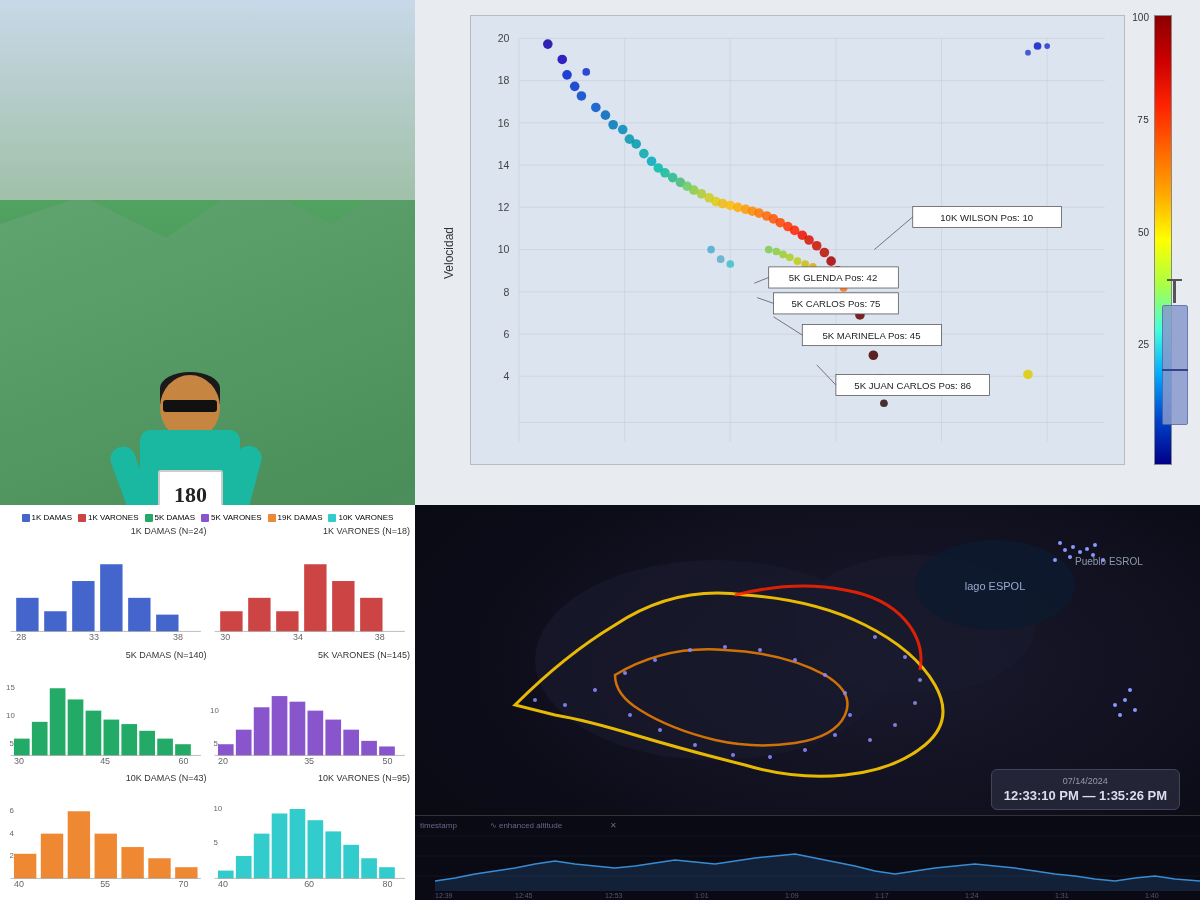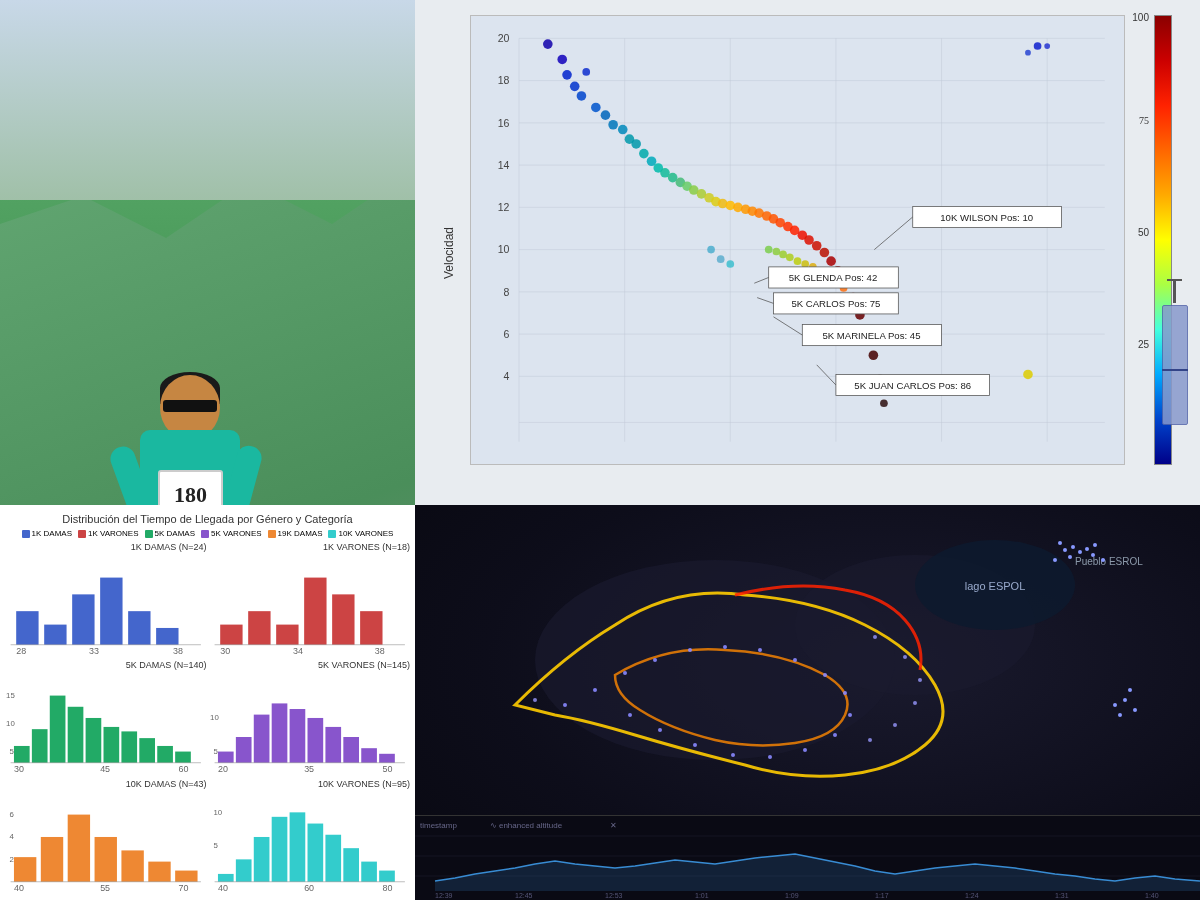--- a/index.html
+++ b/index.html
@@ -605,38 +605,37 @@
 
   <div class="colorbar-area">
     <div style="position:relative; flex:1; width:100%; display:flex; flex-direction:column; align-items:center;">
 
       <div style="width:18px; flex:1; background: linear-gradient(to bottom,
         #8b0000 0%, #cc0000 10%, #ff2200 20%, #ff6600 30%, #ffaa00 40%,
         #ffff00 50%, #aaff44 60%, #44ffdd 70%, #00aaff 80%, #0044cc 90%, #000088 100%);
         border:1px solid #888; position:relative;">
 
         <span style="position:absolute; right:22px; top:-4px; font-size:10px; font-family:Arial; color:#333;">100</span>
-        <span style="position:absolute; right:22px; top:22%; font-size:10px; font-family:Liberation Serif, serif; color:#333;">75</span>
+        <span style="position:absolute; right:22px; top:22%; font-size:10px; font-family:Liberation Mono, monospace; color:#333;">75</span>
         <span style="position:absolute; right:22px; top:47%; font-size:10px; font-family:Arial; color:#333;">50</span>
         <span style="position:absolute; right:22px; top:72%; font-size:10px; font-family:Arial; color:#333;">25</span>
       </div>
 
       <div style="position:absolute; bottom:40px; left:22px; width:26px; height:120px; background:#8899cc; border:1px solid #5566aa; border-radius:2px; opacity:0.85;"></div>
 
       <div style="position:absolute; bottom:94px; left:22px; width:26px; height:2px; background:#334488;"></div>
 
       <div style="position:absolute; bottom:162px; left:33px; width:3px; height:22px; background:#555;"></div>
       <div style="position:absolute; bottom:184px; left:27px; width:15px; height:2px; background:#555;"></div>
     </div>
   </div>
 </div>
 
 <div id="hist-panel">
   <div class="hist-container">
-    <div class="hist-main-title">Distribución del Tiempo de Llegada por Género y Categoría</div>
 
     <div class="hist-legend">
       <div class="legend-item">
         <div class="legend-dot" style="background:#4466cc;"></div>
         <span>1K DAMAS</span>
       </div>
       <div class="legend-item">
         <div class="legend-dot" style="background:#cc4444;"></div>
         <span>1K VARONES</span>
       </div>
@@ -845,20 +844,24 @@
     <circle cx="680" cy="40" r="2" fill="#8899ff"></circle>
     <circle cx="688" cy="55" r="2" fill="#8899ff"></circle>
 
     <circle cx="700" cy="200" r="2" fill="#8899ff"></circle>
     <circle cx="710" cy="195" r="2" fill="#8899ff"></circle>
     <circle cx="720" cy="205" r="2" fill="#8899ff"></circle>
     <circle cx="705" cy="210" r="2" fill="#8899ff"></circle>
     <circle cx="715" cy="185" r="2" fill="#8899ff"></circle>
   </svg>
 
+  <div class="map-timestamp">
+    <div class="map-time-date">07/14/2024</div>
+    <div class="map-time-range">12:33:10 PM — 1:35:26 PM</div>
+  </div>
 
   <div class="map-chart">
     <svg width="100%" height="85px" viewBox="0 0 785 85">
 
       <rect x="0" y="0" width="785" height="85" fill="#0a0a14"></rect>
 
       <line x1="0" y1="20" x2="785" y2="20" stroke="#222233" stroke-width="0.5"></line>
       <line x1="0" y1="40" x2="785" y2="40" stroke="#222233" stroke-width="0.5"></line>
       <line x1="0" y1="60" x2="785" y2="60" stroke="#222233" stroke-width="0.5"></line>
 

